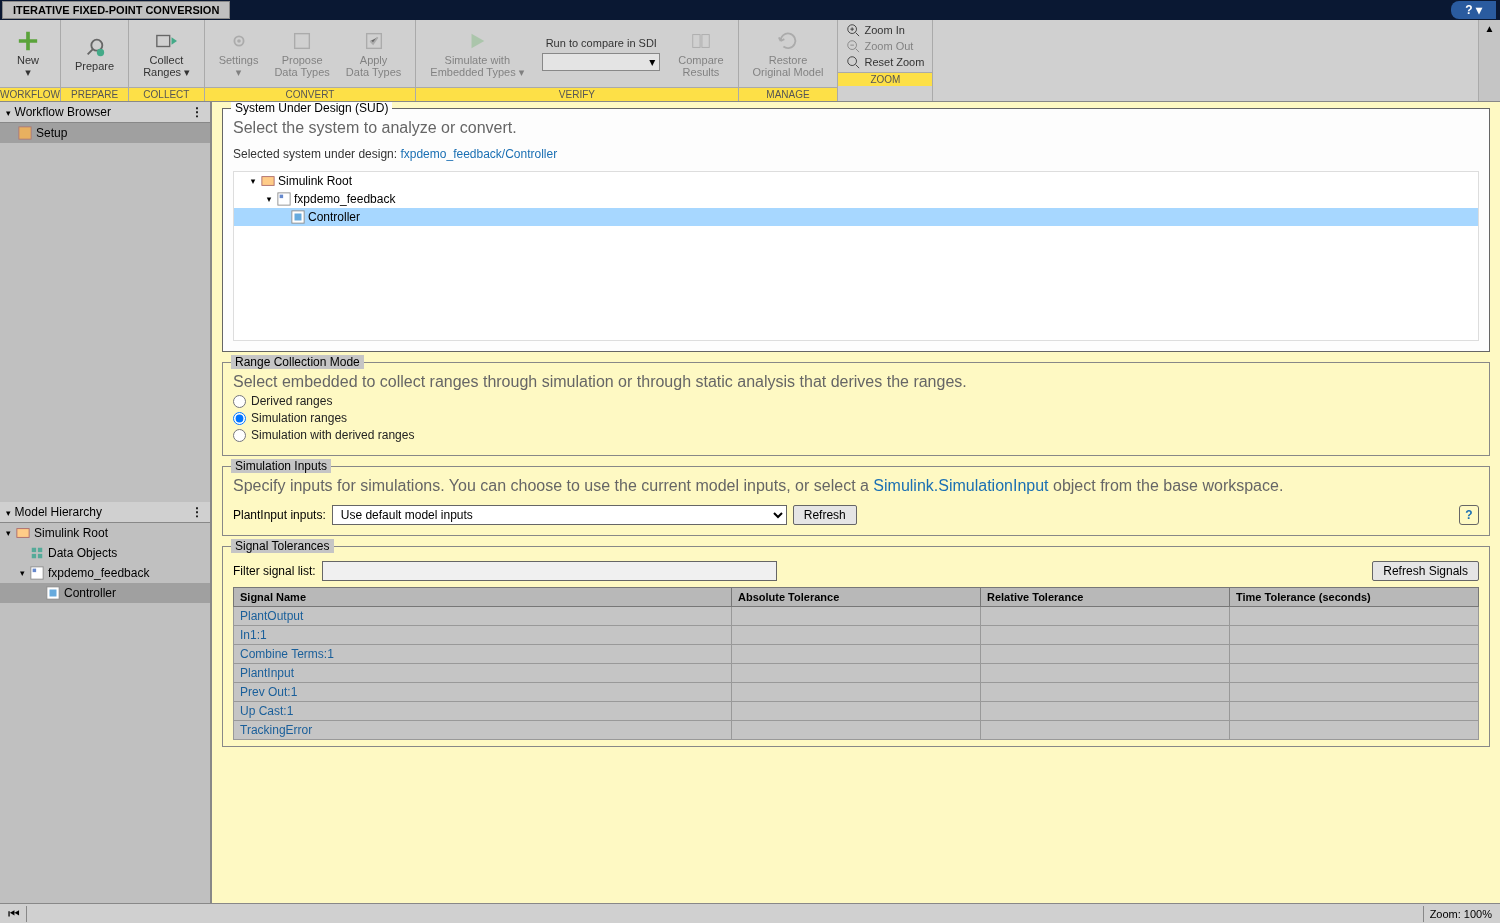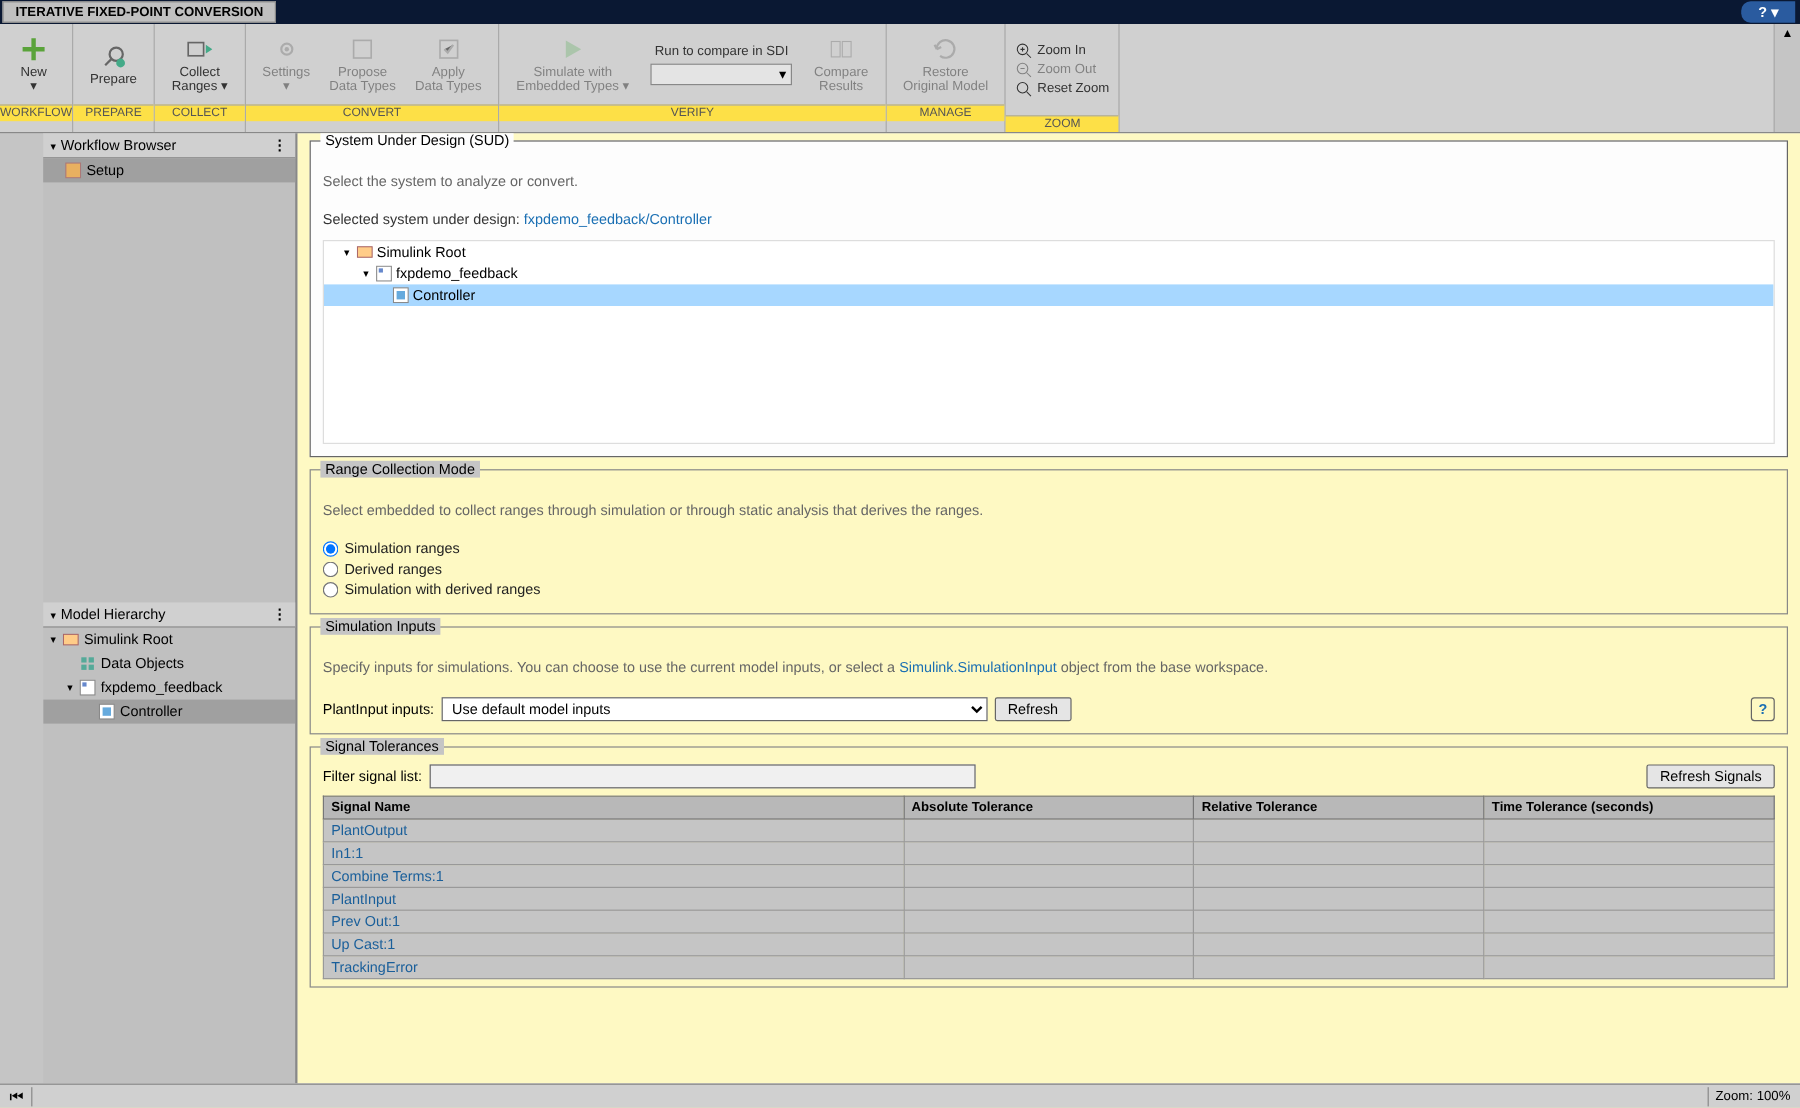--- a/index.html
+++ b/index.html
@@ -69,39 +69,39 @@
       min-width: 44px;
       text-align:center;
     }
     .ribbon-btn.disabled { opacity: 0.5; cursor: default;}
     .ribbon-icon { width: 22px; height: 22px; margin-bottom: 2px; }
     .ribbon-label { font-size: 11px; line-height: 12px; color: #333; white-space: nowrap;}
     .ribbon-zoom-col {
       display:flex;
       flex-direction:column;
       justify-content:center;
-      padding:14px 8px;
+      padding:2px 8px;
     }
     .ribbon-zoom-row { display:flex; align-items:center; font-size:11px; color:#333; margin:1px 0; cursor:pointer;}
     .ribbon-zoom-row .zi { width:14px; height:14px; margin-right:4px;}
     .ribbon-collapse {
       margin-left:auto;
       width:22px;
       display:flex;
       align-items:flex-start;
       justify-content:center;
       border-left:1px solid #aaa;
       background:#c5c5c5;
       cursor:pointer;
     }
     
     .sdi-box { display:flex; flex-direction:column; align-items:center; padding:0 10px;}
     .sdi-select { width:118px; height:18px; background:#e4e4e4; border:1px solid #888; margin-top:4px;}
     
-    .main-area { flex:1; display:flex; overflow:hidden;padding-left:36px;}
+    .main-area { flex:1; display:flex; overflow:hidden;}
     .left-panel { width:212px; background:#c0c0c0; border-right:2px solid #888; display:flex; flex-direction:column;}
     .panel-header {
       background:#d0d0d0;
       border-bottom:1px solid #888;
       padding:3px 6px;
       font-size:12px;
       display:flex;
       align-items:center;
       justify-content:space-between;
     }
@@ -134,21 +134,21 @@
     .fieldset.sud-active { background:#fdfdfd; border:1px solid #666;}
     .fieldset-legend {
       position:absolute;
       top:-8px;
       left:8px;
       padding:0 4px;
       font-size:12px;
       background:inherit;
     }
     .sud-active .fieldset-legend{ background:#fdfdfd;}
-    .info-text { font-size:12px; color:#666; margin:18px 0;}
+    .info-text { font-size:16px; color:#666; margin:2px 0;}
     .bold-text { font-size:12px; color:#333; margin-top:10px;}
     .link { color:#1a6fb3; cursor:pointer;}
     .radio-row { margin:3px 0; display:flex; align-items:center; font-size:12px; color:#222;}
     .radio-row input { margin-right:5px;}
     .row-flex { display:flex; align-items:center;}
     .sel-input-row { margin-top:10px;}
     .sim-select { flex:1; max-width:455px; height:20px; border:1px solid #666; background:#fff; padding:0 4px; font-size:12px;}
     .btn { border:1px solid #666; background:#e5e5e5; padding:2px 10px; font-size:12px; cursor:pointer; margin-left:6px; border-radius:2px;}
     .help-circle {width:20px; height:20px; border:1px solid #666; border-radius:3px; display:flex; align-items:center; justify-content:center; margin-left:auto; color:#1a6fb3; font-weight:bold; cursor:pointer;}
     
@@ -422,26 +422,26 @@
             </svg>
           <span>Controller</span>
         </div>
       </div>
     </div>
 
     <div class="fieldset">
       <div class="fieldset-legend" style="background:#c5c5c5">Range Collection Mode</div>
       <div class="info-text">Select embedded to collect ranges through simulation or through static analysis that derives the ranges.</div>
       <label class="radio-row">
+        <input type="radio" name="rmode" style="">
+        <span>Derived ranges</span>
+      </label>
+      <label class="radio-row">
         <input type="radio" name="rmode" checked="" style="">
         <span>Simulation ranges</span>
-      </label>
-      <label class="radio-row">
-        <input type="radio" name="rmode" style="">
-        <span>Derived ranges</span>
       </label>
       <label class="radio-row">
         <input type="radio" name="rmode" style="">
         <span>Simulation with derived ranges</span>
       </label>
     </div>
 
     <div class="fieldset">
       <div class="fieldset-legend" style="background:#c5c5c5">Simulation Inputs</div>
       <div class="info-text">

